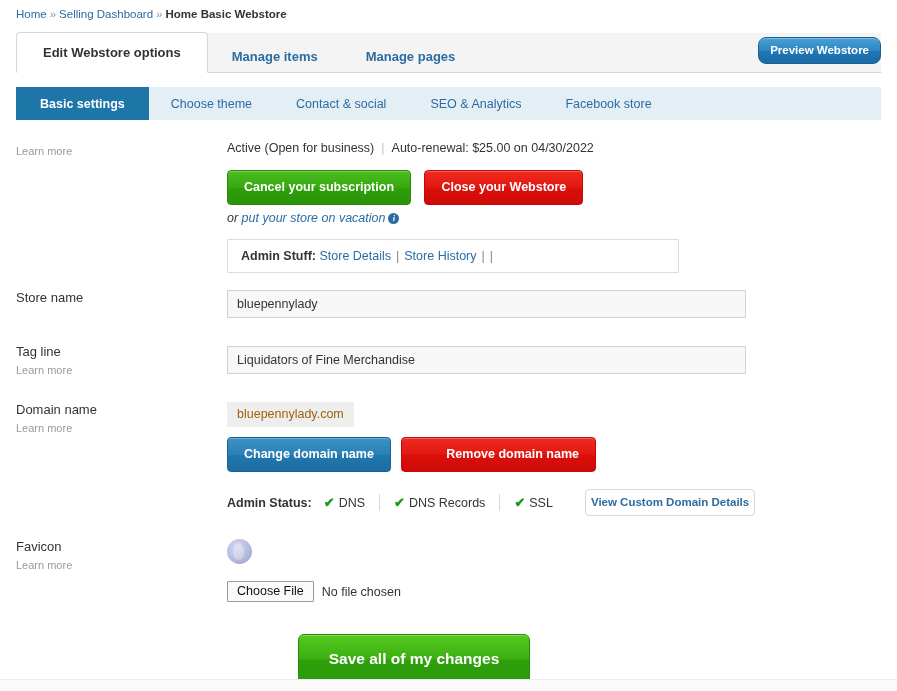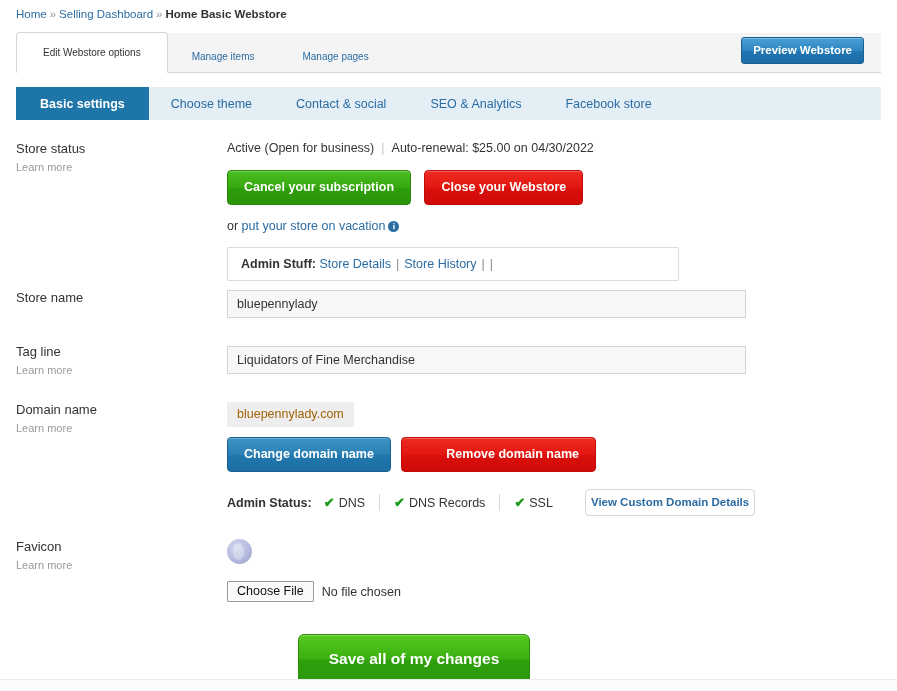--- a/index.html
+++ b/index.html
@@ -25,40 +25,40 @@
 
   
   .tabbar {
     position: absolute; left: 16px; top: 33px;
     width: 865px; height: 40px;
     background: #f4f4f4;
     border-bottom: 1px solid #d6d6d6;
   }
   .tabs { position: absolute; left: 0; top: 0; display: flex; align-items: flex-end; height: 40px; }
   .tab {
-    font-size: 10px; color: #2b6ca3;
+    font-size: 13px; color: #2b6ca3;
     padding: 0 24px; height: 33px; line-height: 33px;
-    white-space: nowrap; cursor: pointer;
+    white-space: nowrap; cursor: pointer; font-weight: bold;
   }
   .tab.active {
     background: #ffffff;
     color: #333333;
     border: 1px solid #d6d6d6;
     border-bottom: 1px solid #ffffff;
     border-radius: 4px 4px 0 0;
     height: 41px; line-height: 39px;
     position: relative; z-index: 3;
     padding: 0 26px;
   }
   .preview-btn {
-    position: absolute; right: 17px; top: 4px;
+    position: absolute; right: 0px; top: 4px;
     background: linear-gradient(180deg,#4a9fd4 0%, #2e86c1 50%, #2276b2 51%, #1b6ca8 100%);
     border: 1px solid #1a6091;
     color: #ffffff; font-size: 11.5px; font-weight: bold;
-    padding: 6px 11px 7px; border-radius: 3px;
+    padding: 6px 11px 7px; border-radius: 8px;
     box-shadow: inset 0 1px 0 rgba(255,255,255,.28);
     cursor: pointer; white-space: nowrap;
   }
 
   
   .subnav {
     position: absolute; left: 16px; top: 87px;
     width: 865px; height: 33px;
     background: #e4eef5;
     display: flex; align-items: stretch;
@@ -202,32 +202,31 @@
   <div class="subnav">
     <div class="subnav-item active">Basic settings</div>
     <div class="subnav-item">Choose theme</div>
     <div class="subnav-item">Contact &amp; social</div>
     <div class="subnav-item">SEO &amp; Analytics</div>
     <div class="subnav-item">Facebook store</div>
   </div>
 
   <div class="row" style="top:141px;">
     <div class="label-col">
-      <div class="label-title">Store status</div>
       <div class="label-sub">Learn more</div>
     </div>
     <div class="field-col">
       <div class="status-line">
         <span>Active (Open for business)</span><span class="vdiv">|</span><span>Auto-renewal: $25.00 on 04/30/2022</span>
       </div>
       <div style="margin-top:15px;">
         <span class="btn btn-green">Cancel your subscription</span>
         <span class="btn btn-red" style="margin-left:9px;">Close your Webstore</span>
       </div>
-      <div class="vacation-line" style="margin-top:14px;">
+      <div class="vacation-line" style="margin-top:6px;font-style:italic;">
         <span>or</span>
         <a>put your store on vacation</a><span class="info-icon">i</span>
       </div>
       <div style="margin-top:14px;">
         <div class="admin-box" style="width:452px;">
           <b>Admin Stuff:</b>
           <a>Store Details</a><span class="pipe">|</span><a>Store History</a><span class="pipe">|</span><span class="pipe" style="margin-left:0;">|</span>
         </div>
       </div>
     </div>

